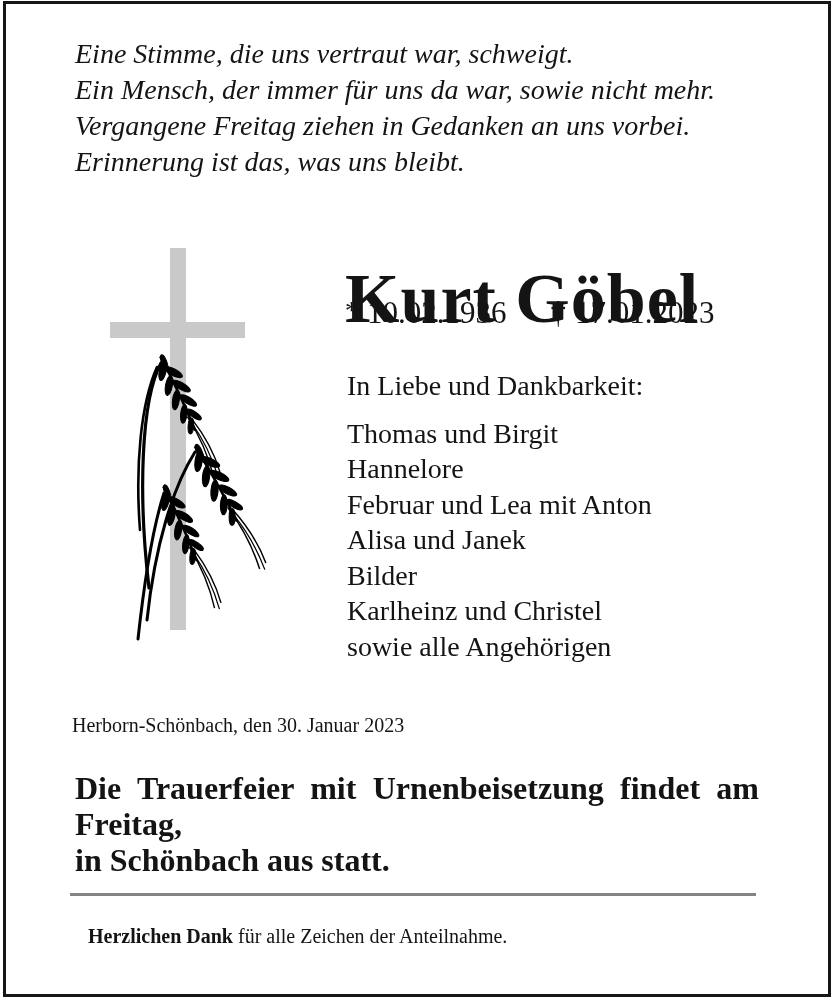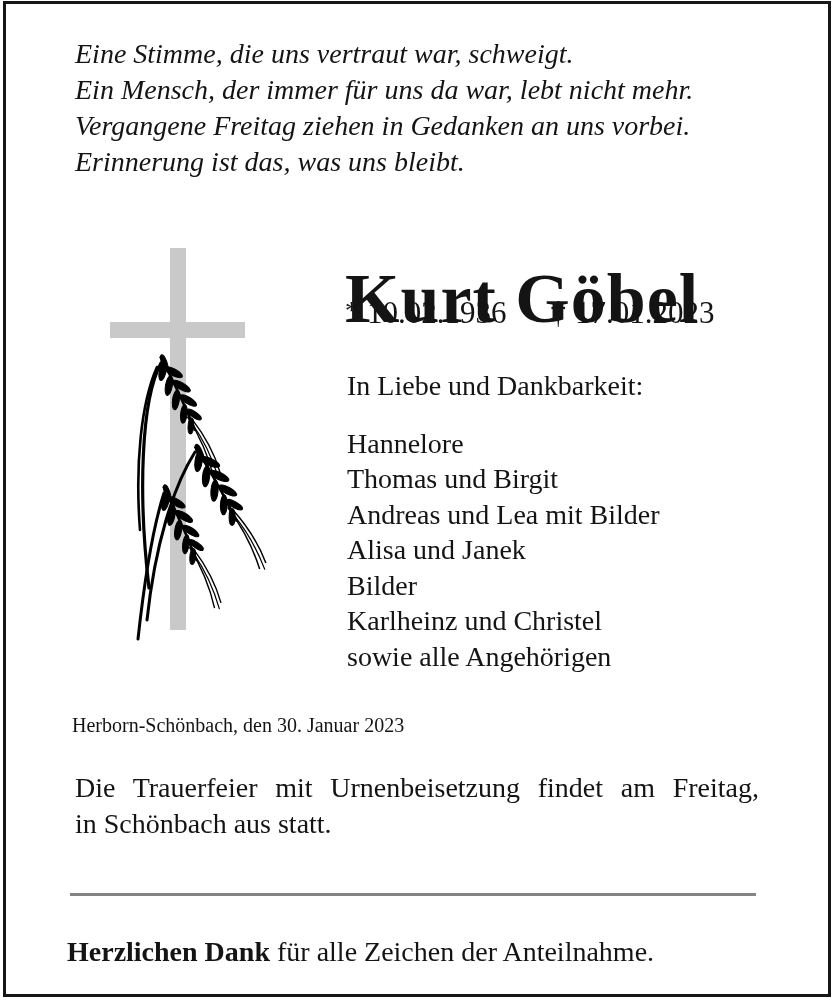--- a/index.html
+++ b/index.html
@@ -17,37 +17,37 @@
   .poem{position:absolute;left:75px;top:36px;font-style:italic;font-size:28px;line-height:36px;white-space:nowrap;}
   
   .illustration{position:absolute;left:95px;top:235px;width:200px;height:420px;}
   
   .name{position:absolute;left:345px;top:215px;font-size:70px;font-weight:bold;line-height:74px;letter-spacing:1px;white-space:nowrap;}
   .dates{position:absolute;left:345px;top:295px;font-size:31px;line-height:36px;display:flex;gap:44px;white-space:nowrap;}
   .date-item{display:inline-flex;gap:9px;}
   .birth-symbol{font-size:26px;position:relative;top:-2px;}
   
   .family{position:absolute;left:347px;top:368px;font-size:28px;line-height:35.5px;white-space:nowrap;}
-  .family .intro{margin-bottom:22px;}
+  .family .intro{margin-bottom:12px;}
   
   .city-line{position:absolute;left:72px;top:707px;font-size:20px;line-height:36px;white-space:nowrap;}
-  .funeral{position:absolute;left:75px;top:770px;width:684px;font-size:28px;line-height:36px;}
+  .funeral{position:absolute;left:75px;top:770px;width:684px;font-size:32px;line-height:36px;font-weight:bold;}
   .funeral .jline{text-align:justify;text-align-last:justify;}
   .rule{position:absolute;left:70px;top:893px;width:686px;height:3px;background:#848484;}
-  .thanks{position:absolute;left:67px;top:918px;font-size:28px;line-height:36px;white-space:nowrap;margin-top:16px;}
+  .thanks{position:absolute;left:88px;top:918px;font-size:20px;line-height:36px;white-space:nowrap;}
   .thanks .b{font-weight:bold;}
 </style>
 </head>
 <body>
 
 <div class="frame"></div>
 
 <div class="poem">
   <div>Eine Stimme, die uns vertraut war, schweigt.</div>
-  <div>Ein Mensch, der immer für uns da war, lebt nicht mehr.</div>
+  <div>Ein Mensch, der immer für uns da war, sowie nicht mehr.</div>
   <div>Vergangene Freitag ziehen in Gedanken an uns vorbei.</div>
   <div>Erinnerung ist das, was uns bleibt.</div>
 </div>
 
 <div class="illustration">
   <svg width="200" height="420" viewBox="0 0 200 420" xmlns="http://www.w3.org/2000/svg" aria-hidden="true">
     <defs>
       <g id="ear" stroke="#000000" fill="#000000">
         <path d="M0,-4 C1,20 1,45 -1,78" fill="none" stroke-width="2.6"></path>
         <path d="M-2,62 C1,88 -1,110 -5,128" fill="none" stroke-width="1.4"></path>
@@ -89,23 +89,23 @@
     <span>10.02.1936</span>
   </span>
   <span class="date-item">
     <span>†</span>
     <span>17.01.2023</span>
   </span>
 </div>
 
 <div class="family">
   <div class="intro">In Liebe und Dankbarkeit:</div>
+  <div>Thomas und Birgit</div>
   <div>Hannelore</div>
-  <div>Thomas und Birgit</div>
-  <div>Andreas und Lea mit Bilder</div>
+  <div>Februar und Lea mit Anton</div>
   <div>Alisa und Janek</div>
   <div>Bilder</div>
   <div>Karlheinz und Christel</div>
   <div>sowie alle Angehörigen</div>
 </div>
 
 <div class="city-line">Herborn-Schönbach, den 30. Januar 2023</div>
 
 <div class="funeral">
   <div class="jline">Die Trauerfeier mit Urnenbeisetzung findet am Freitag,</div>

